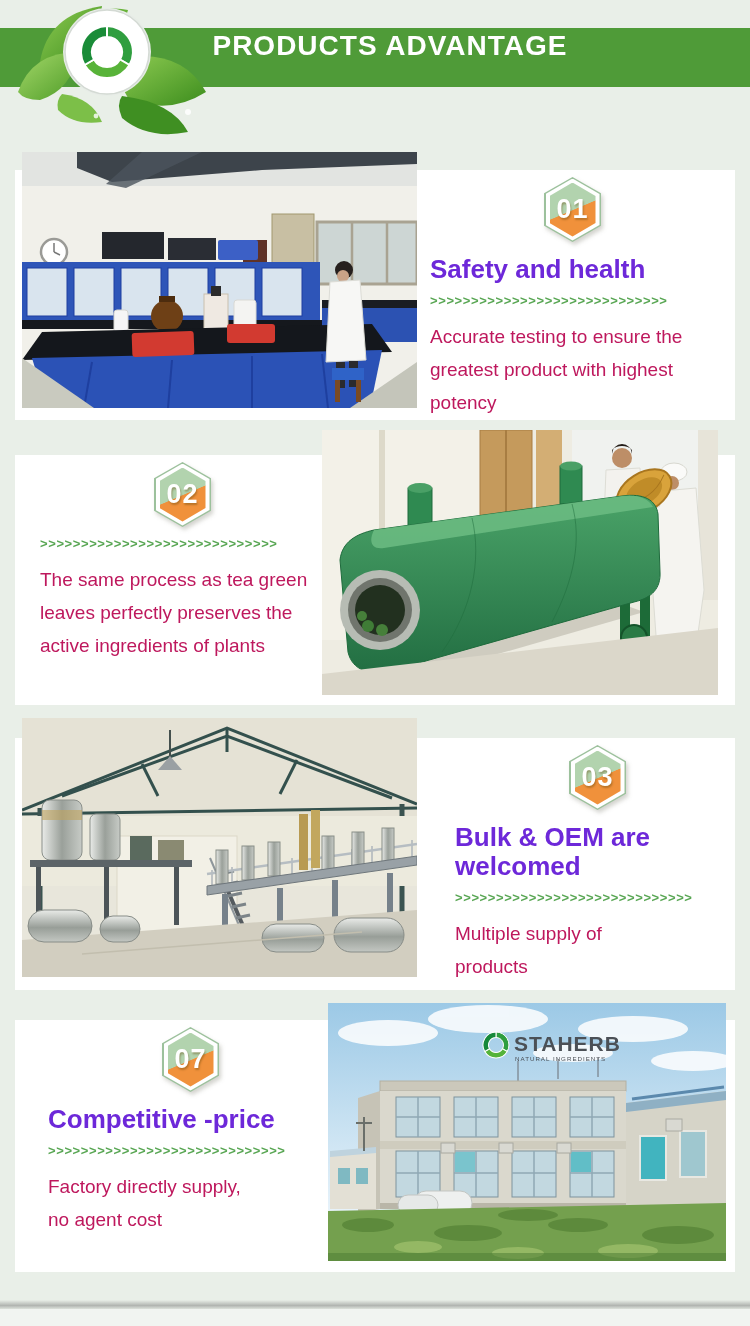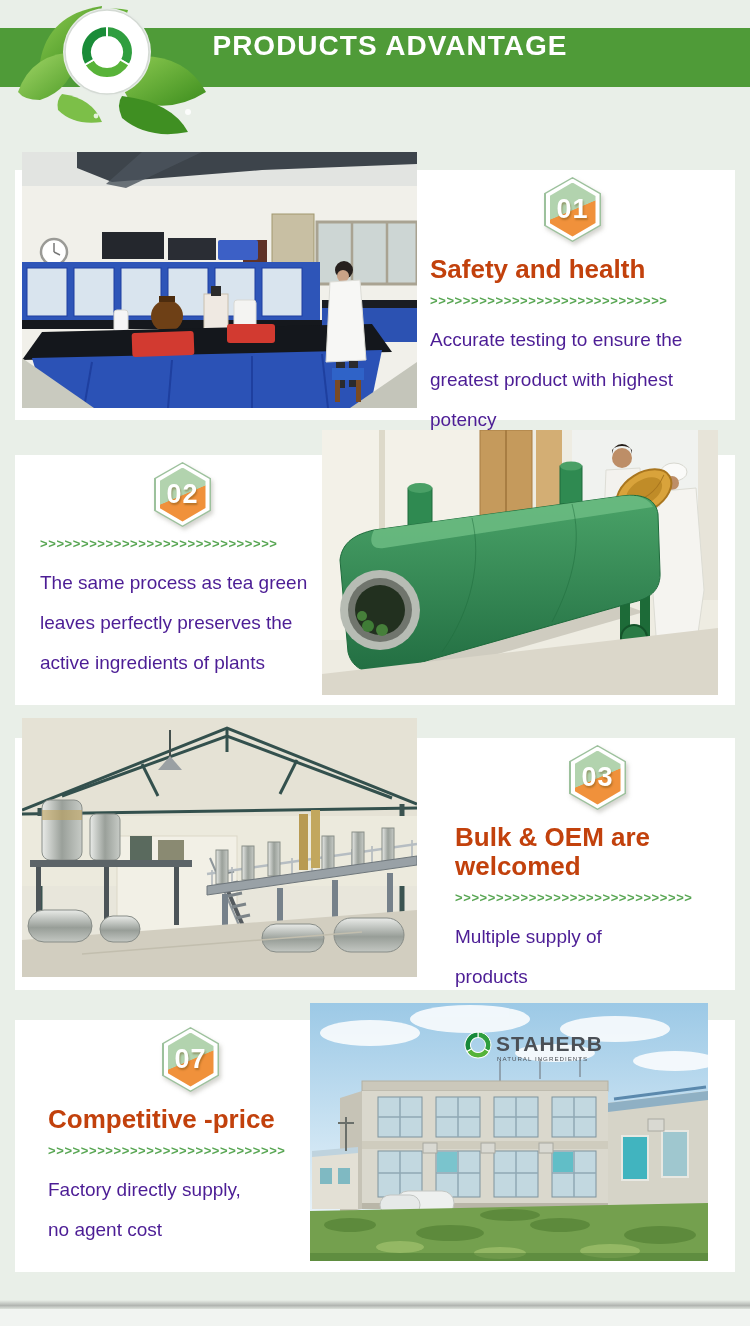--- a/index.html
+++ b/index.html
@@ -15,44 +15,44 @@
 
   
   .card{position:absolute;left:15px;width:720px;height:250px;background:#ffffff;}
   .card.s1{top:170px}.card.s2{top:455px}.card.s3{top:738px;height:252px}.card.s4{top:1020px;height:252px}
 
   .photo{position:absolute;overflow:hidden;}
   .photo svg{display:block;width:100%;height:100%;}
   .photo.s1{left:22px;top:152px;width:395px;height:256px}
   .photo.s2{left:322px;top:430px;width:396px;height:265px}
   .photo.s3{left:22px;top:718px;width:395px;height:259px}
-  .photo.s4{left:310px;top:1003px;width:398px;height:258px}
+  .photo.s4{left:328px;top:1003px;width:398px;height:258px}
 
   .tcol{position:absolute;width:285px;}
   .tcol.s1{left:430px;top:170px}
   .tcol.s2{left:40px;top:455px}
   .tcol.s3{left:455px;top:738px}
   .tcol.s4{left:48px;top:1020px}
 
   
   .hexwrap{position:relative;width:57px;height:65px;margin:7px auto 0;
            filter:drop-shadow(2px 3px 2px rgba(80,80,60,.25));}
   .hex{position:absolute;clip-path:polygon(50% 0,100% 25%,100% 75%,50% 100%,0 75%,0 25%);}
   .hex.outline{inset:0;background:#9cc19c;}
   .hex.ring{inset:1.5px;background:#ffffff;}
   .hex.fill{inset:5.5px;background:linear-gradient(157deg,#b2d3ae 49.5%,#f0913b 50.5%);}
   .hexnum{position:absolute;inset:5px;display:flex;align-items:center;justify-content:center;
           color:#ffffff;font-weight:bold;font-size:27px;letter-spacing:1px;
           text-shadow:1px 2px 2px rgba(100,70,10,.4);}
 
-  .heading{margin-top:13px;color:#c2410c;font-size:26px;font-weight:bold;line-height:29px;
+  .heading{margin-top:13px;color:#6d28d9;font-size:26px;font-weight:bold;line-height:29px;
            white-space:pre-line;}
   .arrows{margin-top:9px;color:#58a653;font-size:13px;font-weight:bold;letter-spacing:.6px;
           white-space:nowrap;overflow:hidden;}
-  .body-text{margin-top:12px;color:#4c1d95;font-size:19px;line-height:40px;white-space:pre-line;}
+  .body-text{margin-top:12px;color:#be185d;font-size:19px;line-height:33px;white-space:pre-line;}
 
   
   .bottom-shadow{position:absolute;left:0;top:1300px;width:750px;height:10px;
      background:linear-gradient(180deg,rgba(110,110,110,0),rgba(110,110,110,.45) 55%,rgba(110,110,110,0));}
   .bottom-light{position:absolute;left:0;top:1309px;width:750px;height:17px;background:#f1f4f1;}
 </style>
 </head>
 <body>
 
 <div id="page">

